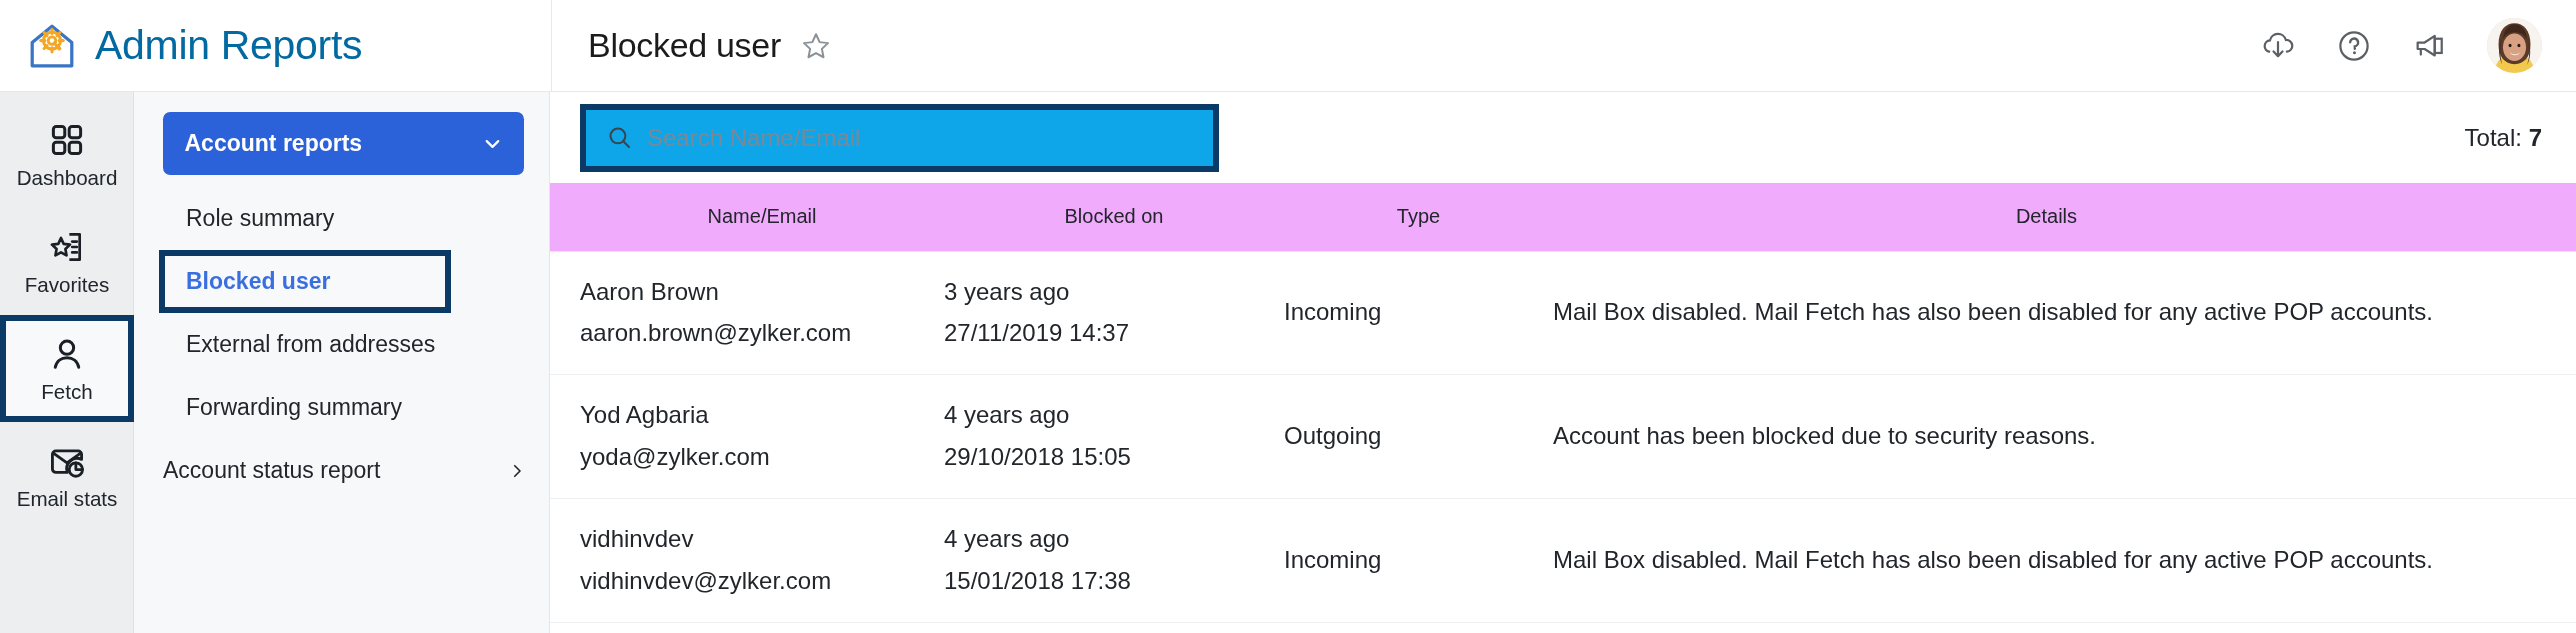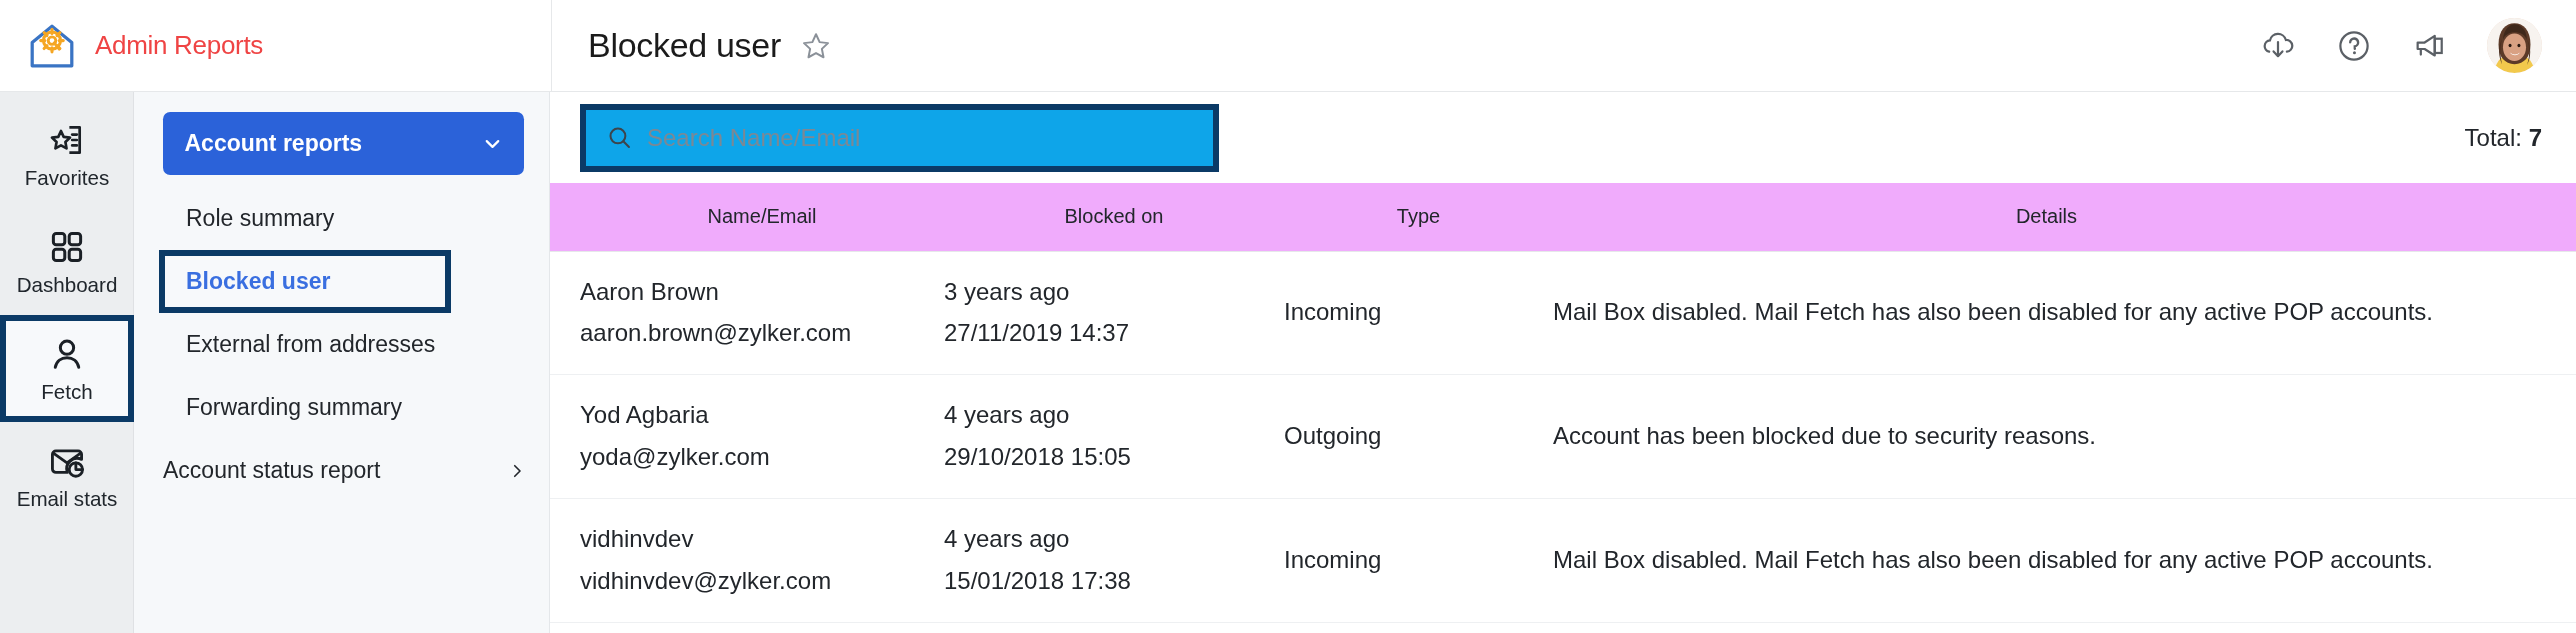--- a/index.html
+++ b/index.html
@@ -27,23 +27,23 @@
     width: 552px;
     flex: 0 0 552px;
     height: 100%;
     display: flex;
     align-items: center;
     padding-left: 25px;
     border-right: 1.8px solid #e6e8ea;
   }
   .brand-logo { width: 54px; height: 54px; flex: 0 0 54px; }
   .brand-title {
-    font-size: 26px;
+    font-size: 41px;
     font-weight: 400;
-    color: #ef4444;
+    color: #0369a1;
     margin-left: 16px;
     letter-spacing: -0.3px;
     white-space: nowrap;
   }
 
   .page-head {
     flex: 1 1 auto;
     height: 100%;
     display: flex;
     align-items: center;
@@ -323,40 +323,40 @@
     </div>
   </div>
 
   <div class="body-row">
 
     <nav class="rail">
 
       <div class="rail-item">
         <span class="ri-icon">
           <svg viewBox="0 0 24 24" width="38" height="38" aria-hidden="true">
+            <rect x="3.4" y="3.4" width="7.2" height="7.2" rx="1.8" fill="none" stroke="#1b2026" stroke-width="1.9"></rect>
+            <rect x="13.4" y="3.4" width="7.2" height="7.2" rx="1.8" fill="none" stroke="#1b2026" stroke-width="1.9"></rect>
+            <rect x="3.4" y="13.4" width="7.2" height="7.2" rx="1.8" fill="none" stroke="#1b2026" stroke-width="1.9"></rect>
+            <rect x="13.4" y="13.4" width="7.2" height="7.2" rx="1.8" fill="none" stroke="#1b2026" stroke-width="1.9"></rect>
+          </svg>
+        </span>
+        <span class="ri-label">Dashboard</span>
+      </div>
+
+      <div class="rail-item">
+        <span class="ri-icon">
+          <svg viewBox="0 0 24 24" width="38" height="38" aria-hidden="true">
             <path d="M13.5 4 H20 V20 H13.5" fill="none" stroke="#1b2026" stroke-width="1.7" stroke-linejoin="round"></path>
             <line x1="15.3" y1="8.6" x2="18.2" y2="8.6" stroke="#1b2026" stroke-width="1.7" stroke-linecap="round"></line>
             <line x1="15.3" y1="12" x2="18.2" y2="12" stroke="#1b2026" stroke-width="1.7" stroke-linecap="round"></line>
             <line x1="15.3" y1="15.4" x2="18.2" y2="15.4" stroke="#1b2026" stroke-width="1.7" stroke-linecap="round"></line>
             <path d="M8.2 6.3 L9.9 10 L13.9 10.5 L11 13.3 L11.7 17.3 L8.2 15.4 L4.7 17.3 L5.4 13.3 L2.5 10.5 L6.5 10 Z" fill="none" stroke="#1b2026" stroke-width="1.7" stroke-linejoin="round"></path>
           </svg>
         </span>
         <span class="ri-label">Favorites</span>
-      </div>
-
-      <div class="rail-item">
-        <span class="ri-icon">
-          <svg viewBox="0 0 24 24" width="38" height="38" aria-hidden="true">
-            <rect x="3.4" y="3.4" width="7.2" height="7.2" rx="1.8" fill="none" stroke="#1b2026" stroke-width="1.9"></rect>
-            <rect x="13.4" y="3.4" width="7.2" height="7.2" rx="1.8" fill="none" stroke="#1b2026" stroke-width="1.9"></rect>
-            <rect x="3.4" y="13.4" width="7.2" height="7.2" rx="1.8" fill="none" stroke="#1b2026" stroke-width="1.9"></rect>
-            <rect x="13.4" y="13.4" width="7.2" height="7.2" rx="1.8" fill="none" stroke="#1b2026" stroke-width="1.9"></rect>
-          </svg>
-        </span>
-        <span class="ri-label">Dashboard</span>
       </div>
 
       <div class="rail-item selected">
         <span class="ri-icon">
           <svg viewBox="0 0 24 24" width="38" height="38" aria-hidden="true">
             <circle cx="12" cy="8" r="4.2" fill="none" stroke="#1b2026" stroke-width="1.9"></circle>
             <path d="M4.6 20.4 C5.4 16.4 8.4 14.3 12 14.3 C15.6 14.3 18.6 16.4 19.4 20.4" fill="none" stroke="#1b2026" stroke-width="1.9" stroke-linecap="round"></path>
           </svg>
         </span>
         <span class="ri-label">Fetch</span>

